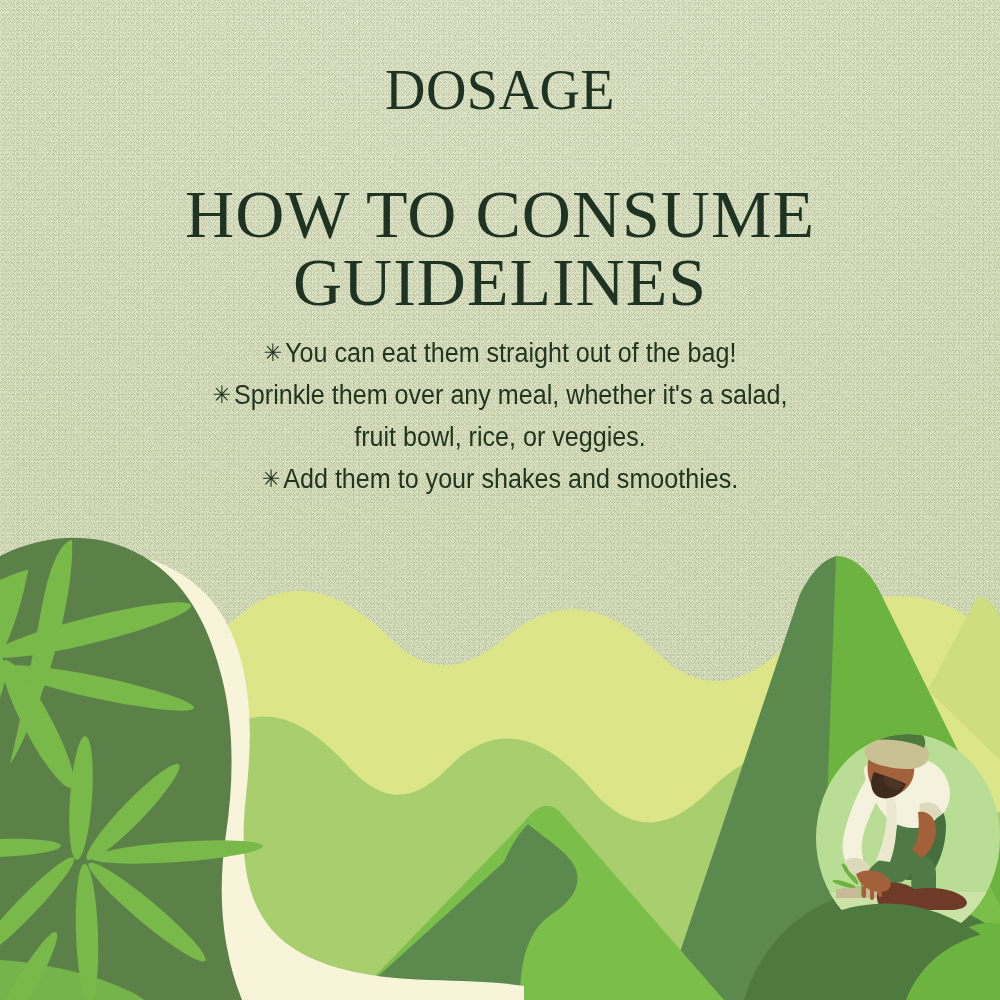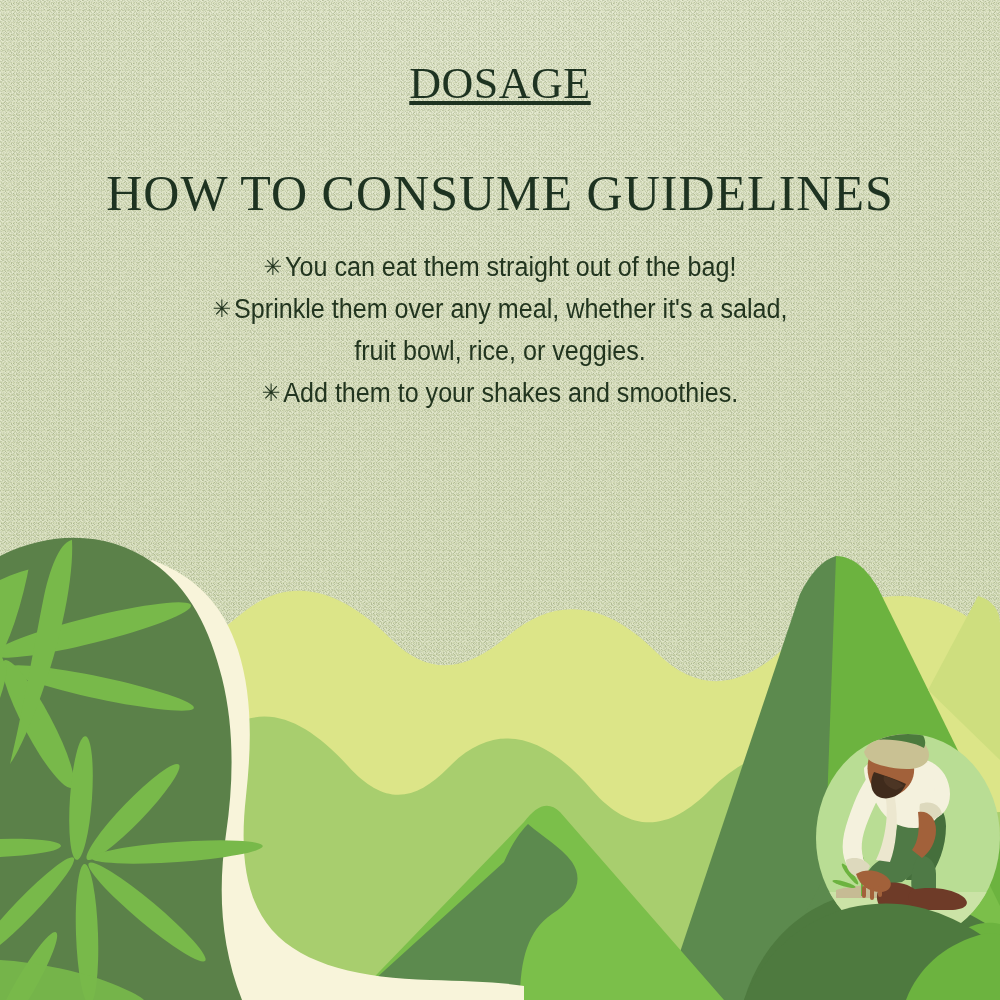--- a/index.html
+++ b/index.html
@@ -55,37 +55,36 @@
     z-index: 6;
   }
   .serif-head {
     font-family: "Liberation Serif", serif;
     font-weight: 400;
     letter-spacing: .5px;
     color: #1e3321;
     line-height: 1;
   }
   #dosage-title {
-    font-size: 44px;
+    font-size: 56px;
     margin: 0 0 22px 0;
-    text-decoration: underline;
   }
   .body-line {
     font-family: "Liberation Sans", sans-serif;
     font-size: 27px;
     line-height: 1.52;
     color: #22351f;
     font-stretch: condensed;
     transform: scaleX(.93);
     transform-origin: center;
   }
   #dosage-lines { margin-bottom: 8px; }
   #guidelines-title {
-    font-size: 50px;
-    margin: 62px 0 28px 0;
+    font-size: 68px;
+    margin: 62px 0 16px 0;
     letter-spacing: 1px;
   }
   .bullet-line {
     font-family: "Liberation Sans", sans-serif;
     font-size: 27px;
     line-height: 1.56;
     color: #22351f;
     transform: scaleX(.93);
     transform-origin: center;
     white-space: nowrap;

